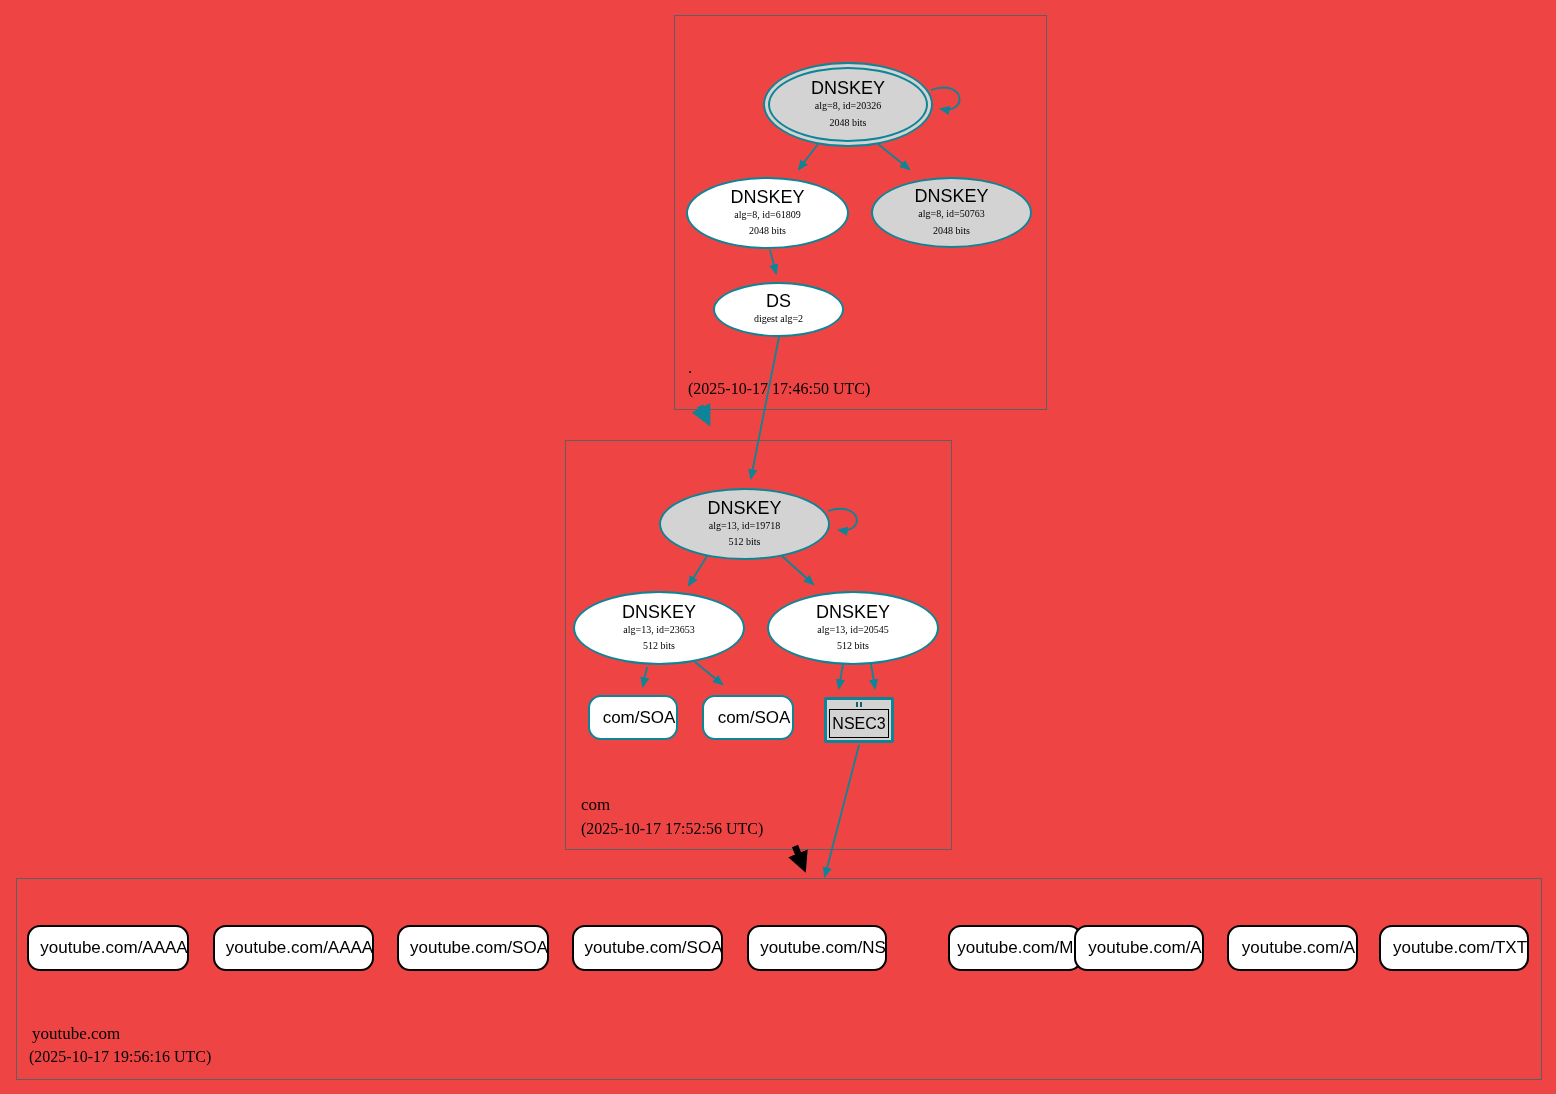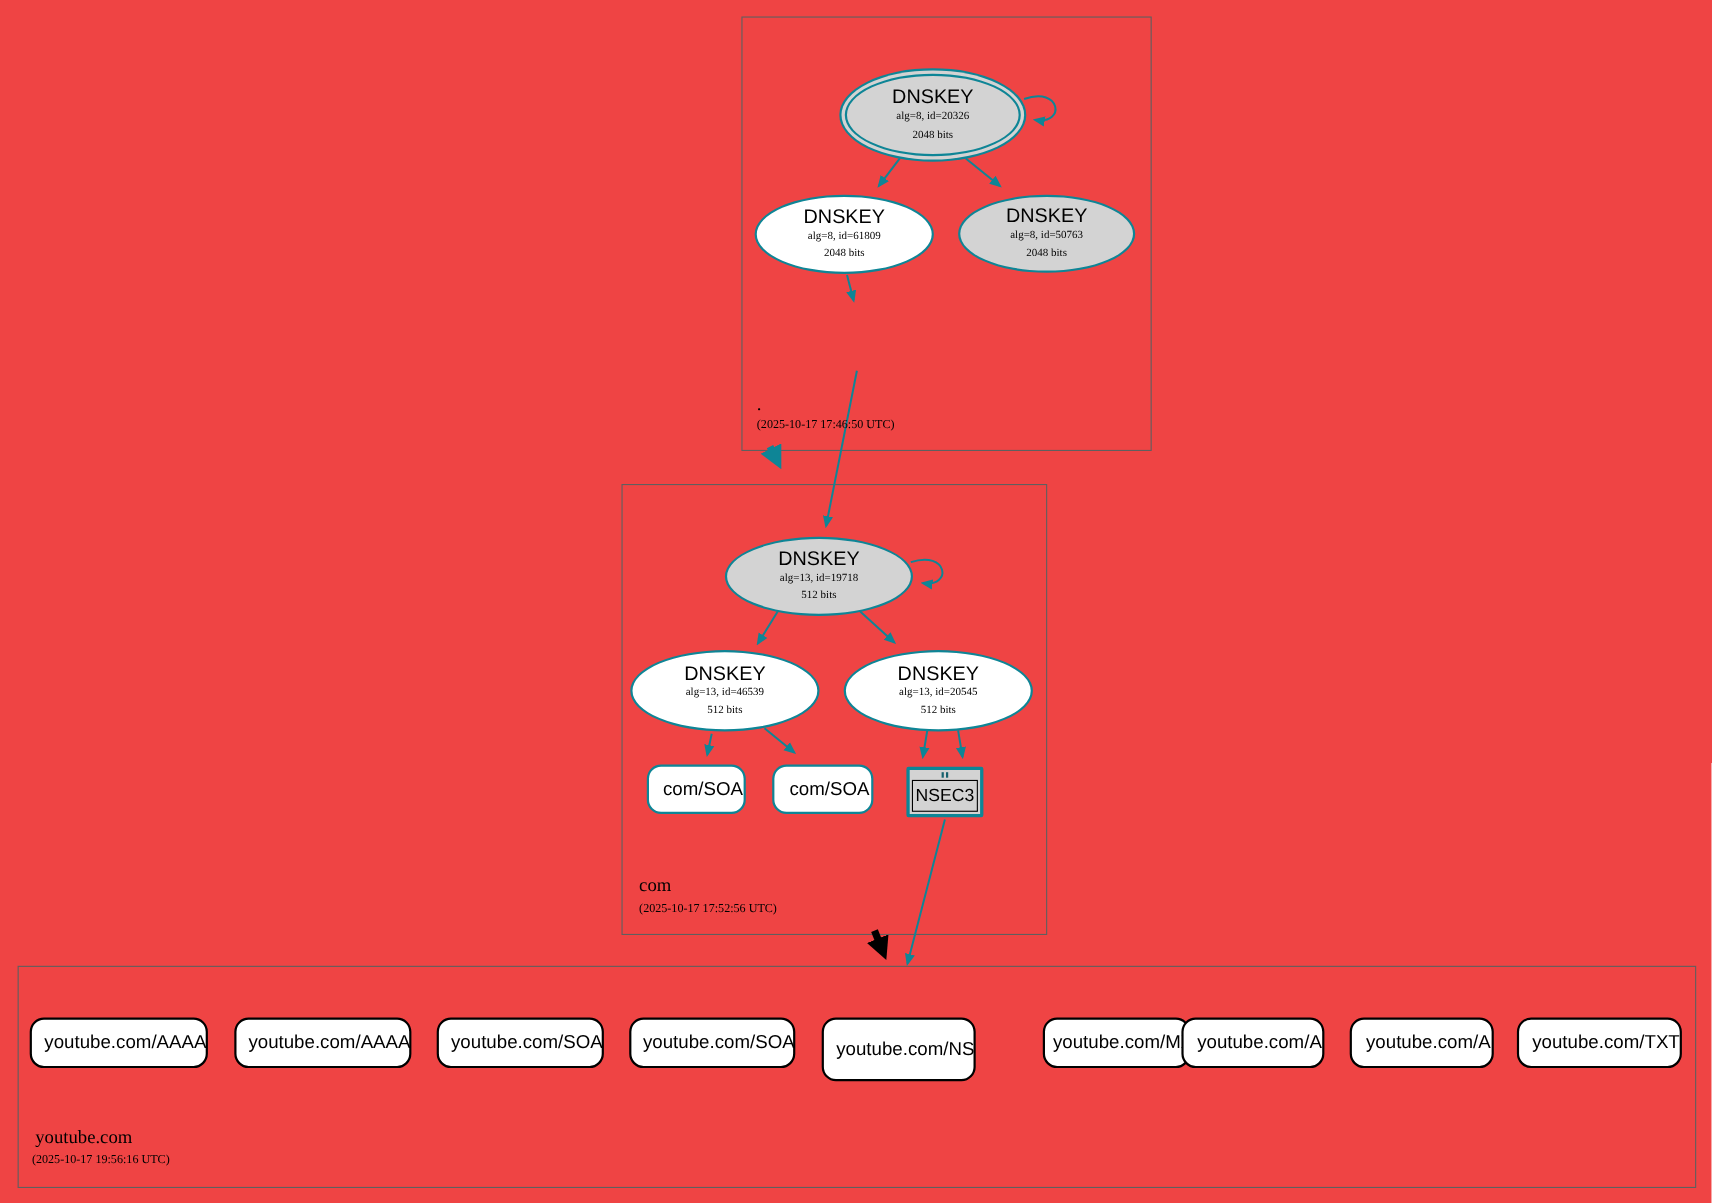--- a/index.html
+++ b/index.html
@@ -21,21 +21,21 @@
   .nt{font-size:18px;line-height:20px;color:#000;}
   .na{font-size:10px;line-height:16.5px;color:#000;font-family:"Liberation Serif",serif;}
   .rrset{border:2px solid var(--teal);border-radius:13px;font-size:17px;color:#000;padding-left:12px;}
   .rrset.insecure{border-color:#000;}
   .nsec3{border:3px solid var(--teal);background:var(--gray-fill);border-radius:2px;padding:2px 3px;display:flex;flex-direction:column;gap:2px;}
   .nsec3 .cells{display:flex;gap:2px;height:9px;}
   .nsec3 .cell{flex:1;border:1px solid #16616e;}
   .nsec3 .lbl{border:1px solid #000;font-size:16px;line-height:19px;text-align:center;padding:4px 2px;color:#000;}
   .zlabel{position:absolute;z-index:3;font-family:"Liberation Serif",serif;color:#000;}
   .zname{font-size:17px;}
-  .ztime{font-size:11px;}
+  .ztime{font-size:16px;}
 </style>
 </head>
 <body>
 
 <div class="canvas">
 
   <div class="zone-box" style="left:674px;top:15px;width:371px;height:393px;"></div>
   <div class="zone-box" style="left:565px;top:440px;width:385px;height:408px;"></div>
   <div class="zone-box" style="left:16px;top:878px;width:1524px;height:200px;"></div>
 
@@ -80,31 +80,35 @@
   <div class="node ellipse" style="left:686px;top:177px;width:163px;height:72px;">
     <div class="nt">DNSKEY</div>
     <div class="na">alg=8, id=61809</div>
     <div class="na">2048 bits</div>
   </div>
   <div class="node ellipse gray" style="left:871px;top:177px;width:161px;height:71px;">
     <div class="nt">DNSKEY</div>
     <div class="na">alg=8, id=50763</div>
     <div class="na">2048 bits</div>
   </div>
+  <div class="node ellipse" style="left:713px;top:282px;width:131px;height:55px;">
+    <div class="nt">DS</div>
+    <div class="na">digest alg=2</div>
+  </div>
   <div class="zlabel zname" style="left:688px;top:358px;">.</div>
   <div class="zlabel ztime" style="left:688px;top:380px;">(2025-10-17 17:46:50 UTC)</div>
 
   <div class="node ellipse gray" style="left:659px;top:488px;width:171px;height:72px;">
     <div class="nt">DNSKEY</div>
     <div class="na">alg=13, id=19718</div>
     <div class="na">512 bits</div>
   </div>
   <div class="node ellipse" style="left:573px;top:591px;width:172px;height:74px;">
     <div class="nt">DNSKEY</div>
-    <div class="na">alg=13, id=46539</div>
+    <div class="na">alg=13, id=23653</div>
     <div class="na">512 bits</div>
   </div>
   <div class="node ellipse" style="left:767px;top:591px;width:172px;height:74px;">
     <div class="nt">DNSKEY</div>
     <div class="na">alg=13, id=20545</div>
     <div class="na">512 bits</div>
   </div>
   <div class="node rrset" style="left:588px;top:695px;width:90px;height:45px;">
     <span>com/SOA</span>
   </div>
@@ -126,21 +130,21 @@
   </div>
   <div class="node rrset insecure" style="left:213px;top:925px;width:161px;height:46px;">
     <span>youtube.com/AAAA</span>
   </div>
   <div class="node rrset insecure" style="left:397px;top:925px;width:152px;height:46px;">
     <span>youtube.com/SOA</span>
   </div>
   <div class="node rrset insecure" style="left:572px;top:925px;width:151px;height:46px;">
     <span>youtube.com/SOA</span>
   </div>
-  <div class="node rrset insecure" style="left:747px;top:925px;width:140px;height:58px;">
+  <div class="node rrset insecure" style="left:747px;top:925px;width:140px;height:46px;">
     <span>youtube.com/NS</span>
   </div>
   <div class="node rrset insecure" style="left:908px;top:925px;width:134px;height:46px;margin-left:40px;">
     <span>youtube.com/MX</span>
   </div>
   <div class="node rrset insecure" style="left:1074px;top:925px;width:130px;height:46px;">
     <span>youtube.com/A</span>
   </div>
   <div class="node rrset insecure" style="left:1227px;top:925px;width:131px;height:46px;">
     <span>youtube.com/A</span>

